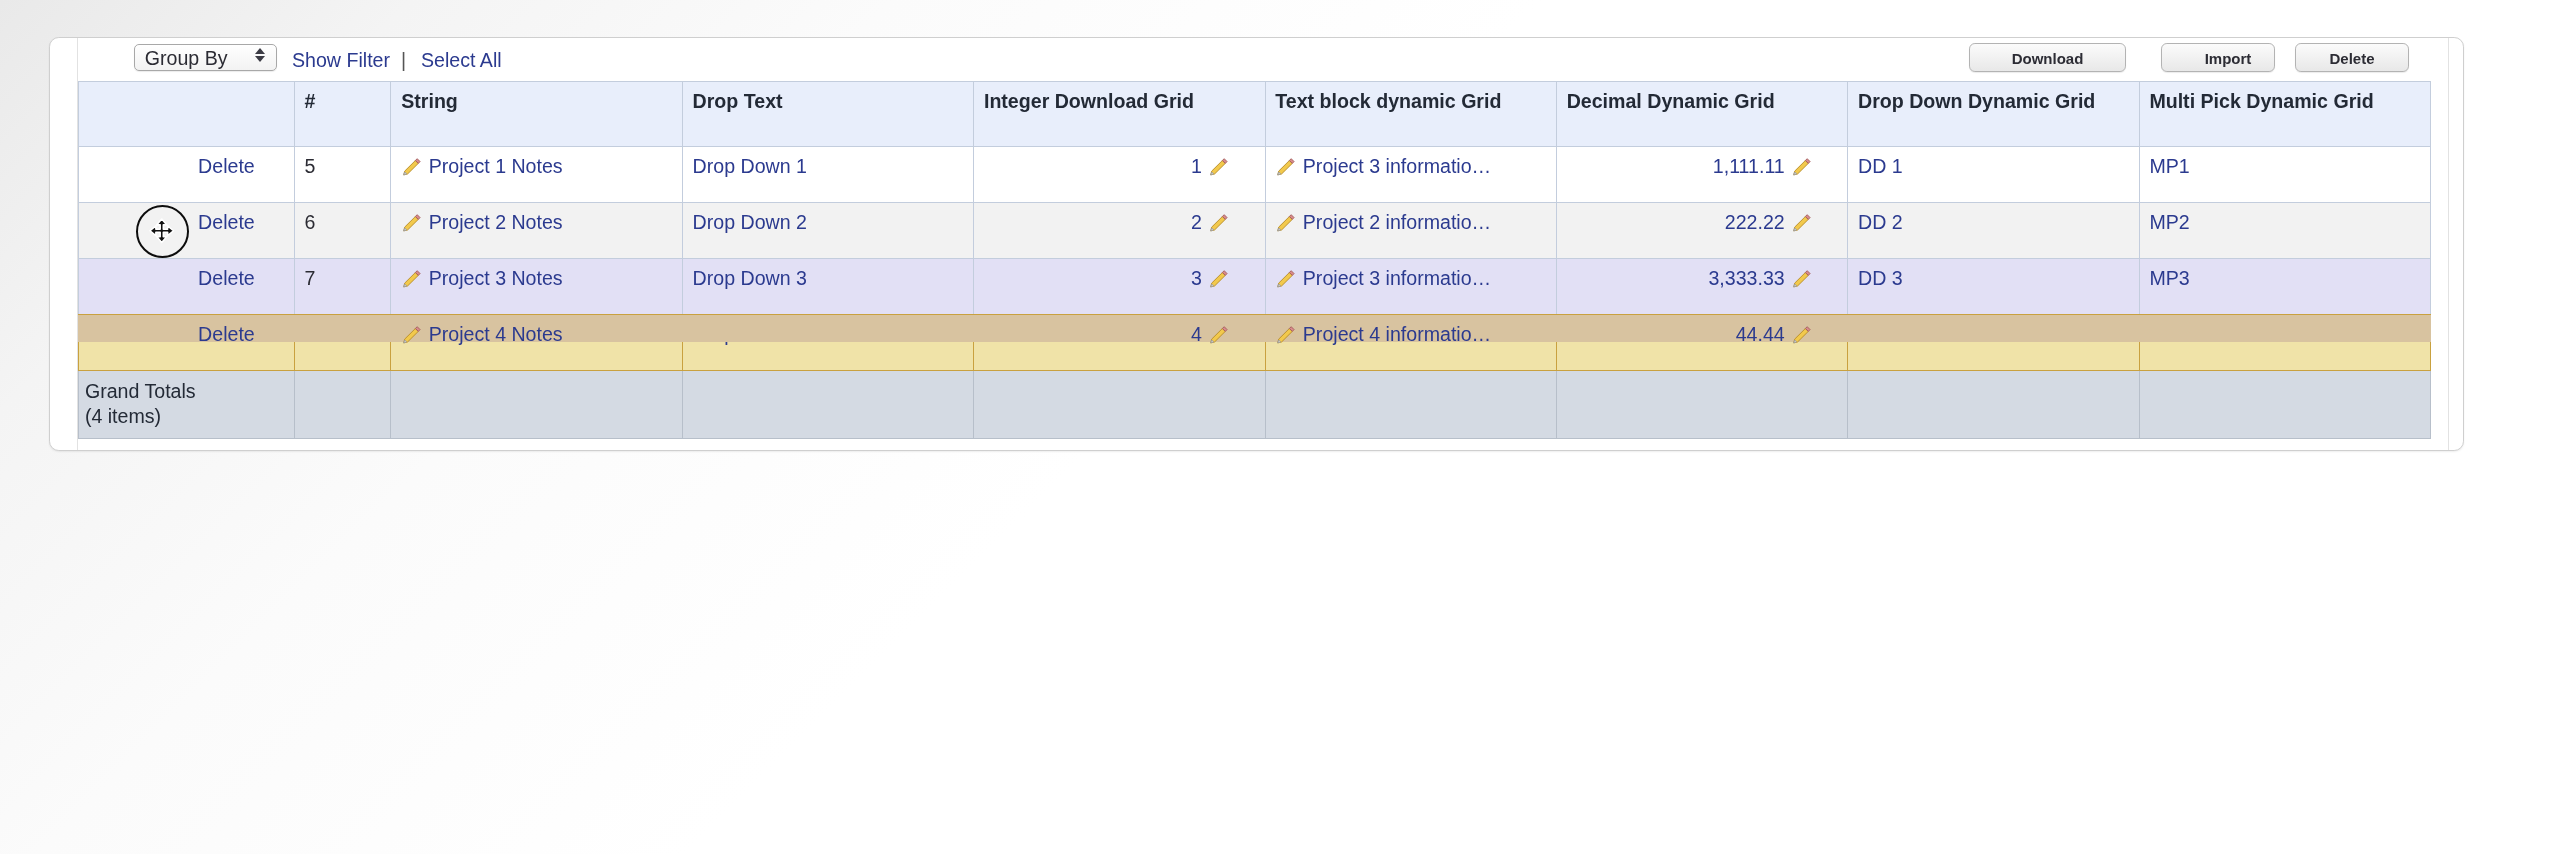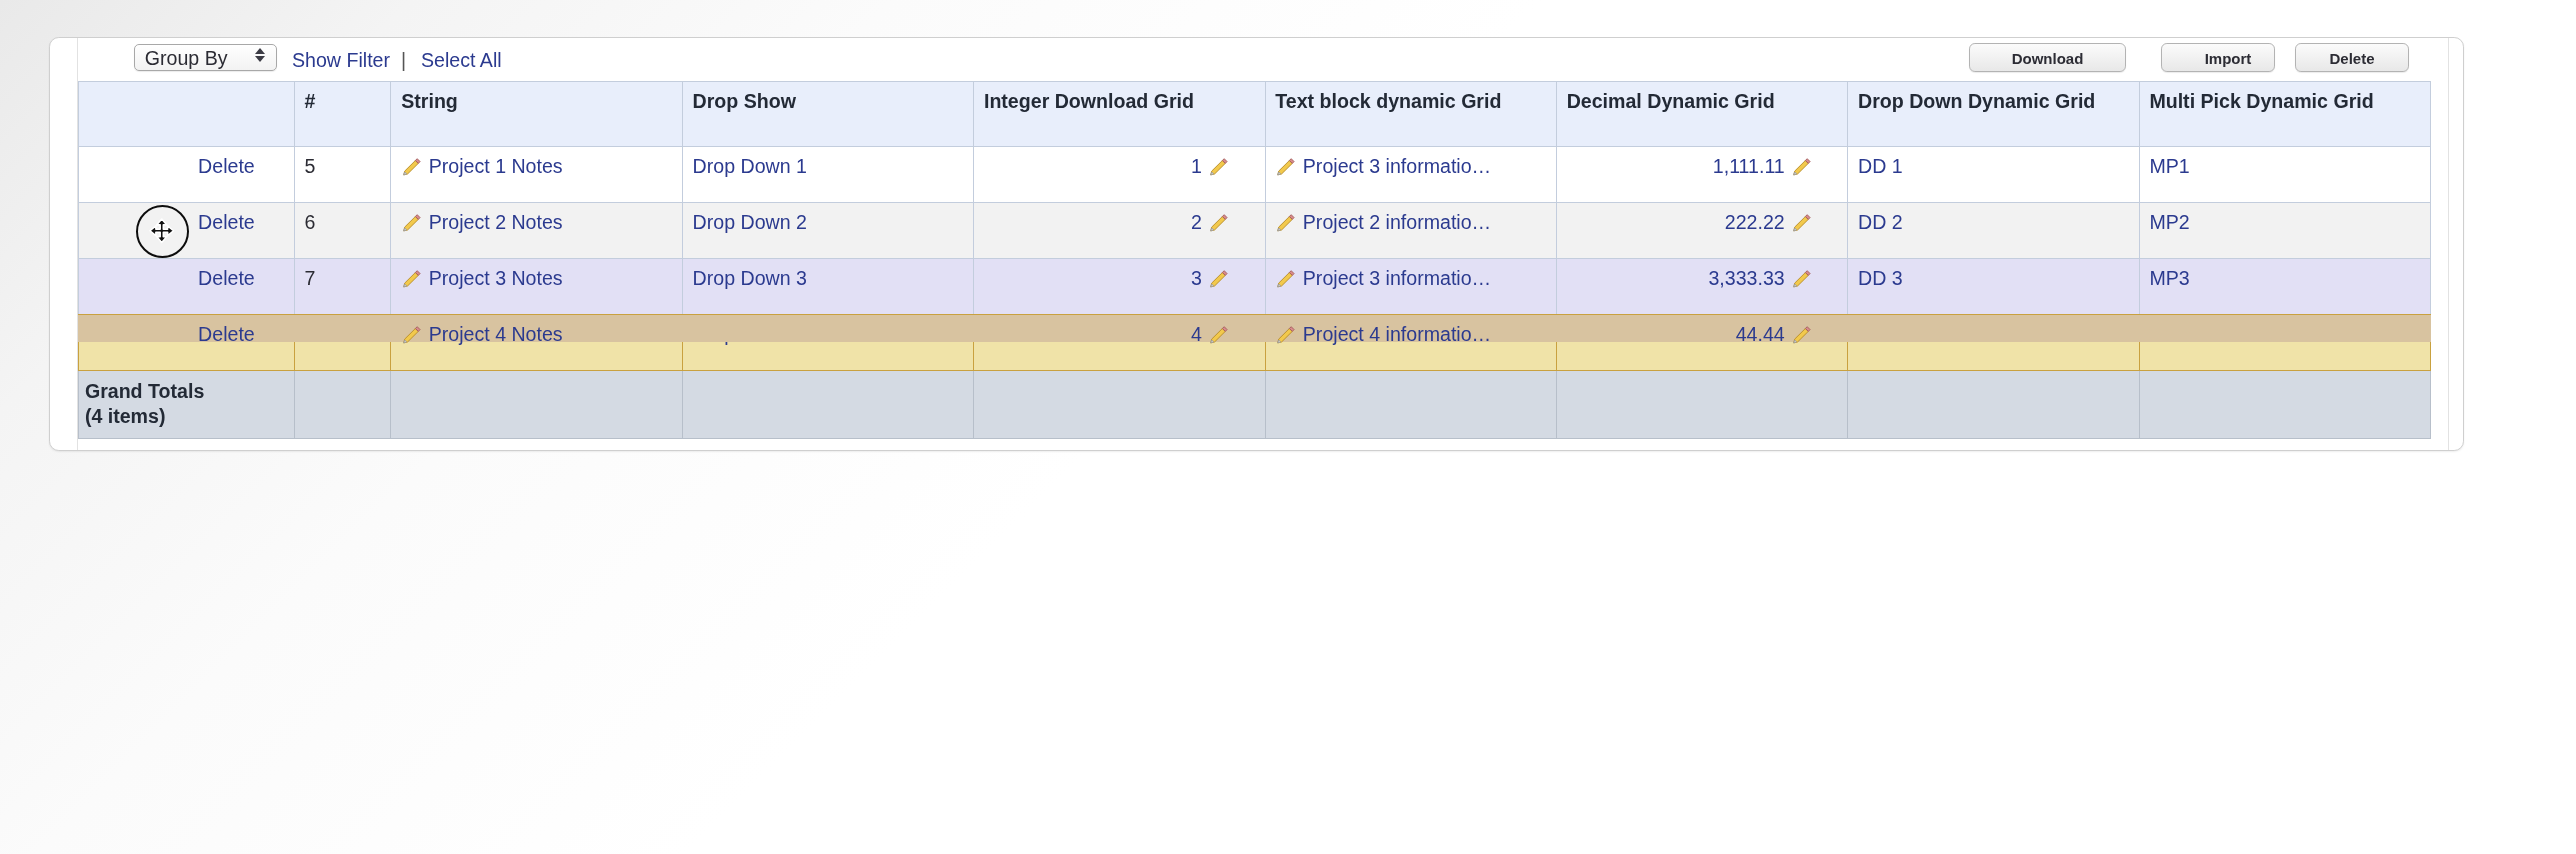--- a/index.html
+++ b/index.html
@@ -235,21 +235,21 @@
     background: #d8c3a0;
     border-top: 1px solid #c9a13f;
     pointer-events:none;
   }
   tr.dragging td > * { position: relative; z-index: 1; }
 
   
   tr.totals td {
     background: #d4dae3;
     color: #232a36;
-    font-weight: bold;
+    font-weight: normal;
     height: 61px;
     border-color: #b7bfca;
     line-height: 1.3;
   }
   tr.totals td.cell-del { text-align: left; padding-left: 5.9px; padding-right: 9.8px; }
 
   
   #cursor-ring {
     position: absolute;
     left: 136px;
@@ -298,21 +298,21 @@
         <div class="tb-btn" id="btn-import">Import</div>
         <div class="tb-btn" id="btn-delete">Delete</div>
       </div>
 
       <table class="grid">
         <thead>
           <tr>
             <th class="c-sel"></th>
             <th class="c-num">#</th>
             <th class="c-str">String</th>
-            <th class="c-dd">Drop Show</th>
+            <th class="c-dd">Drop Text</th>
             <th class="c-int">Integer Download Grid</th>
             <th class="c-txt">Text block dynamic Grid</th>
             <th class="c-dec">Decimal Dynamic Grid</th>
             <th class="c-ddg">Drop Down Dynamic Grid</th>
             <th class="c-mpg">Multi Pick Dynamic Grid</th>
           </tr>
         </thead>
 
         <tbody>
 

